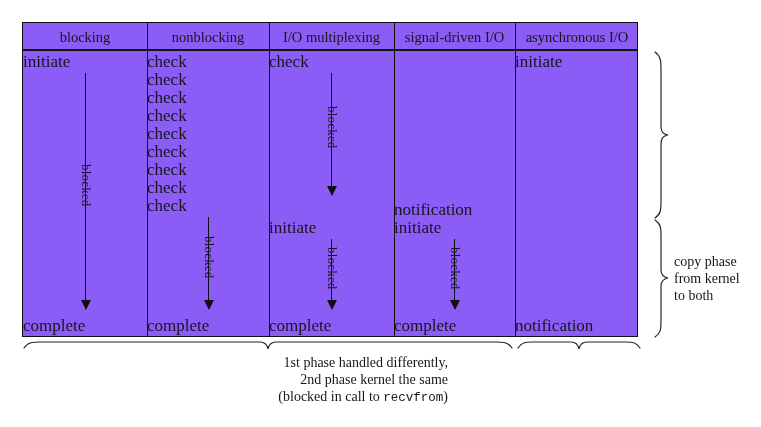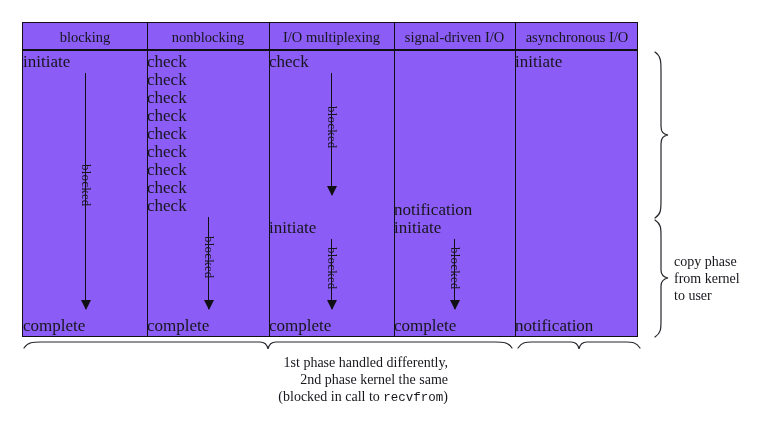--- a/index.html
+++ b/index.html
@@ -225,21 +225,21 @@
                C 580 344, 582 342, 587 342
                L 626 342
                C 632 342, 636 342, 640 348"></path>
     </g>
   </svg>
 
 
   <div class="bcap" style="left:674px; top:253px">
     <div>copy phase</div>
     <div>from kernel</div>
-    <div>to user</div>
+    <div>to both</div>
   </div>
 
   <div class="bcap ctr" style="left:88px; top:354px; width:360px">
     <div>1st phase handled differently,</div>
     <div>2nd phase kernel the same</div>
     <div><span>(blocked in call to </span><span class="mono">recvfrom</span><span>)</span></div>
   </div>
 
 
 </div>

